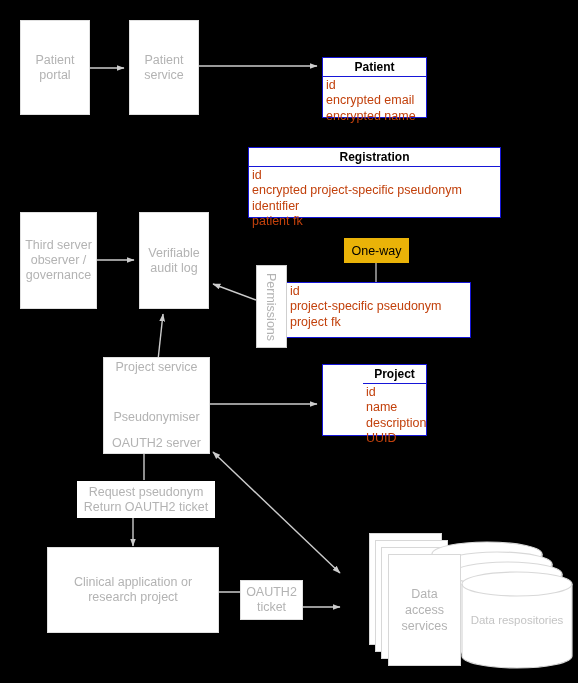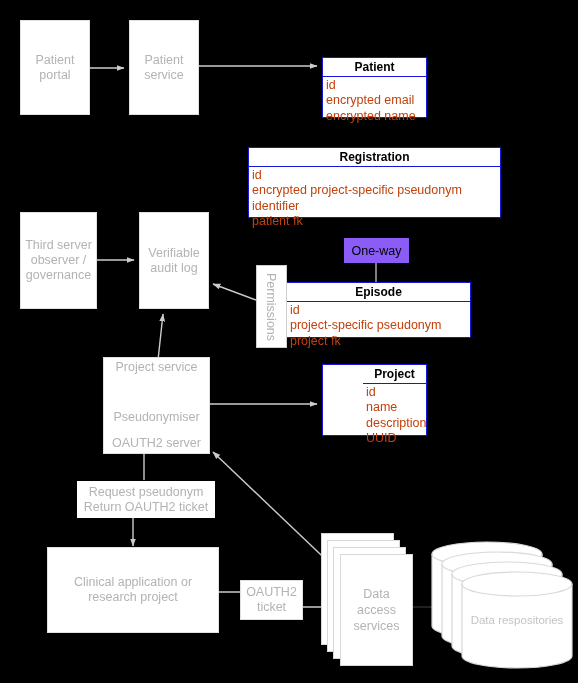--- a/index.html
+++ b/index.html
@@ -68,21 +68,21 @@
   .entity .attr {
     font-size: 12.5px;
     color: #c2410c;
     line-height: 15.4px;
     white-space: nowrap;
   }
 
   
   .plabel {
     position: absolute;
-    background: #8b5cf6;
+    background: #eab308;
     box-sizing: border-box;
     display: flex;
     align-items: center;
     justify-content: center;
     color: #000000;
     font-size: 12.5px;
     z-index: 5;
   }
 
   
@@ -103,20 +103,21 @@
     white-space: nowrap;
   }
 
   
   .sheet {
     position: absolute;
     background: #ffffff;
     border: 1px solid #d8d8d8;
     box-sizing: border-box;
     z-index: 3;
+    margin-left: 48px;
   }
   .sheet.front {
     z-index: 6;
     display: flex;
     align-items: center;
     justify-content: center;
     text-align: center;
     color: #b3b3b3;
     font-size: 12.5px;
     line-height: 16px;
@@ -287,21 +288,20 @@
     <div class="etitle">Registration</div>
     <div class="attrs">
       <div class="attr">id</div>
       <div class="attr">encrypted project-specific pseudonym</div>
       <div class="attr">identifier</div>
       <div class="attr">patient fk</div>
     </div>
   </div>
 
   <div class="entity" style="left:286px; top:282px; width:185px; height:56px;">
-    <div class="etitle">Episode</div>
     <div class="attrs">
       <div class="attr">id</div>
       <div class="attr">project-specific pseudonym</div>
       <div class="attr">project fk</div>
     </div>
   </div>
 
   <div class="entity" style="left:322px; top:364px; width:105px; height:72px;padding-left:40px;">
     <div class="etitle">Project</div>
     <div class="attrs">

